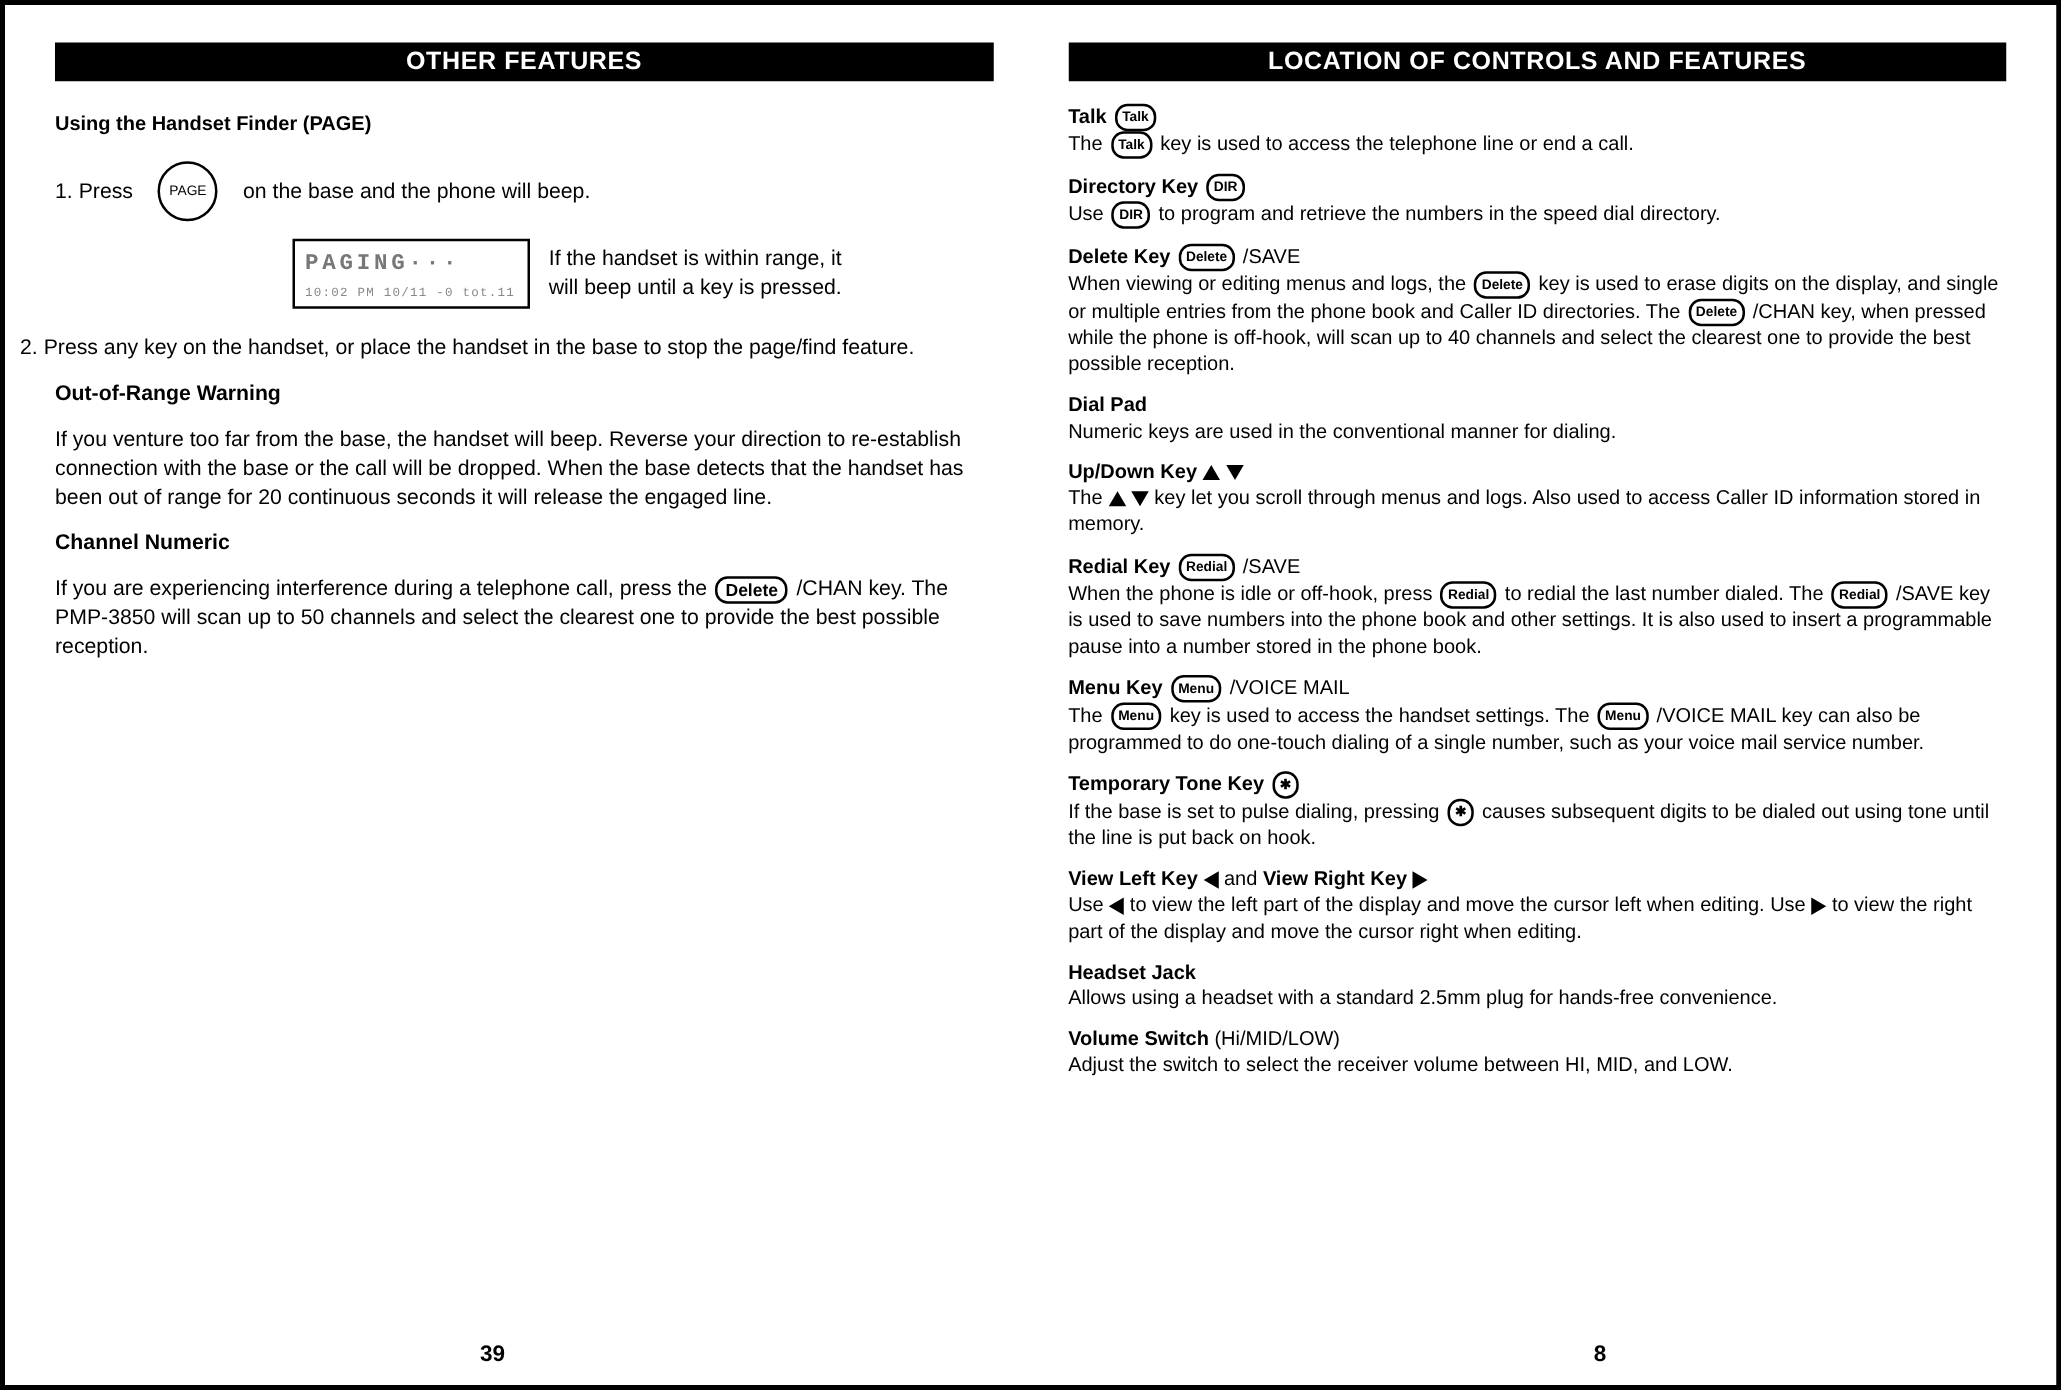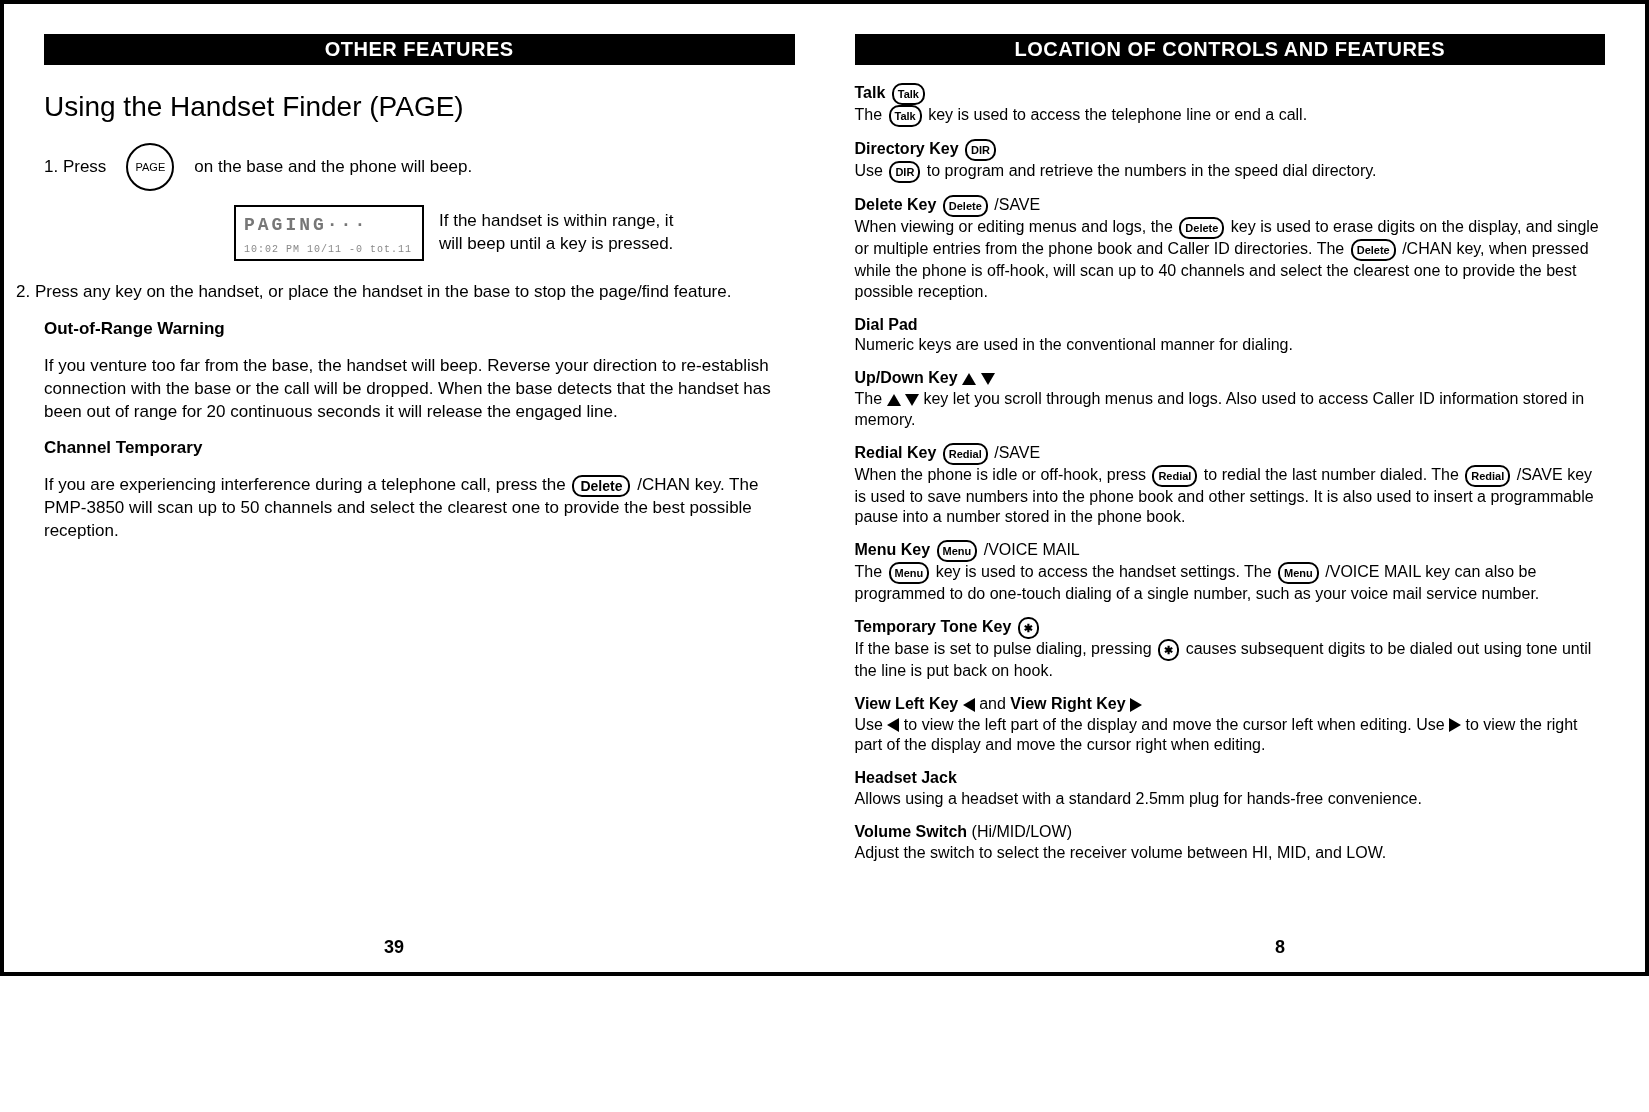--- a/index.html
+++ b/index.html
@@ -4,21 +4,21 @@
 <style>
   body {
     margin: 0;
     padding: 0;
     background: #fff;
     font-family: Arial, Helvetica, sans-serif;
     color: #000;
   }
   .page {
     width: 1649px;
-    height: 976px;
+    height: 1112px;
     box-sizing: border-box;
     border: 4px solid #000;
     padding: 30px 40px 20px 40px;
     display: flex;
     gap: 60px;
     position: relative;
   }
   .col {
     flex: 1;
     display: flex;
@@ -29,22 +29,22 @@
     color: #fff;
     font-weight: bold;
     text-align: center;
     padding: 4px 0;
     font-size: 20px;
     font-stretch: condensed;
     letter-spacing: 0.5px;
     margin-bottom: 18px;
   }
   .h2 {
-    font-weight: normal;
-    font-size: 28px;
+    font-weight: bold;
+    font-size: 16px;
     margin: 8px 0 20px 0;
   }
   .body {
     font-size: 17px;
     line-height: 1.35;
   }
   .body p { margin: 0 0 14px 0; }
   .section-head {
     font-weight: bold;
     margin-top: 6px;
@@ -143,21 +143,21 @@
           <div class="lcd-line2">10:02 PM 10/11 -0   tot.11</div>
         </div>
         <div class="lcd-caption">If the handset is within range, it will beep until a key is pressed.</div>
       </div>
 
       <p class="indent">2.  Press any key on the handset, or place the handset in the base to stop the page/find feature.</p>
 
       <p class="section-head">Out-of-Range Warning</p>
       <p>If you venture too far from the base, the handset will beep. Reverse your direction to re-establish connection with the base or the call will be dropped. When the base detects that the handset has been out of range for 20 continuous seconds it will release the engaged line.</p>
 
-      <p class="section-head">Channel Temporary</p>
+      <p class="section-head">Channel Numeric</p>
       <p>
         <span>If you are experiencing interference during a telephone call, press the</span>
         <span class="key">Delete</span>
         <span>/CHAN key. The PMP-3850 will scan up to 50 channels and select the clearest one to provide the best possible reception.</span>
       </p>
     </div>
 
     <div class="page-num left">39</div>
   </div>
 

